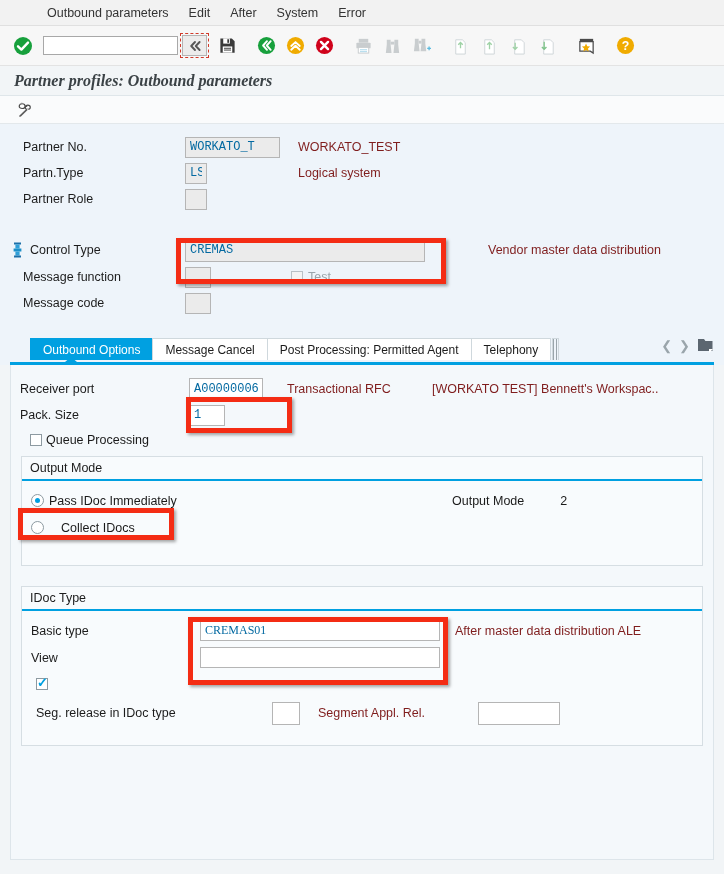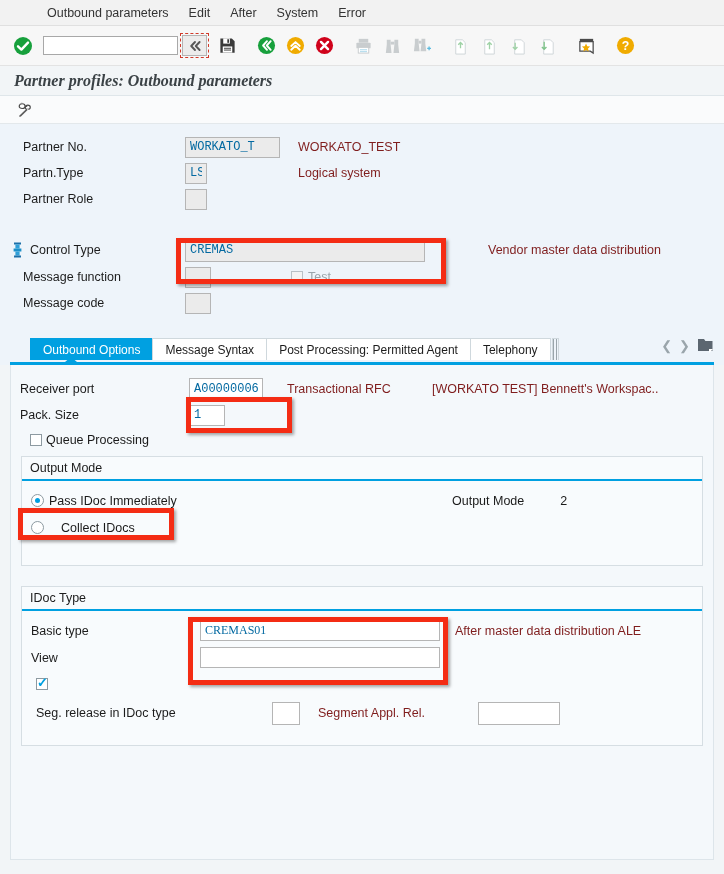--- a/index.html
+++ b/index.html
@@ -334,21 +334,21 @@
     <div class="row">
       <div class="lbl">Message code</div>
       <input class="fld" style="width: 26px;" value="">
     </div>
     <div style="height:10px"></div>
   </div>
 
   <div class="tabwrap">
     <div class="tabs">
       <div class="tab active">Outbound Options</div>
-      <div class="tab">Message Syntax</div>
+      <div class="tab">Message Cancel</div>
       <div class="tab">Post Processing: Permitted Agent</div>
       <div class="tab">Telephony</div>
       <div class="tabgrip"></div>
       <div class="tabnav">
         <span class="a">❮</span>
         <span class="a">❯</span>
         <svg width="17" height="15" viewBox="0 0 17 15">
           <path d="M1 1 h6 l1.4 2 h7.1 v10 h-14.5 z" fill="#5c6670"></path>
           <path d="M12 11 l4 0 l-4 4 z" fill="#fff"></path>
         </svg>

